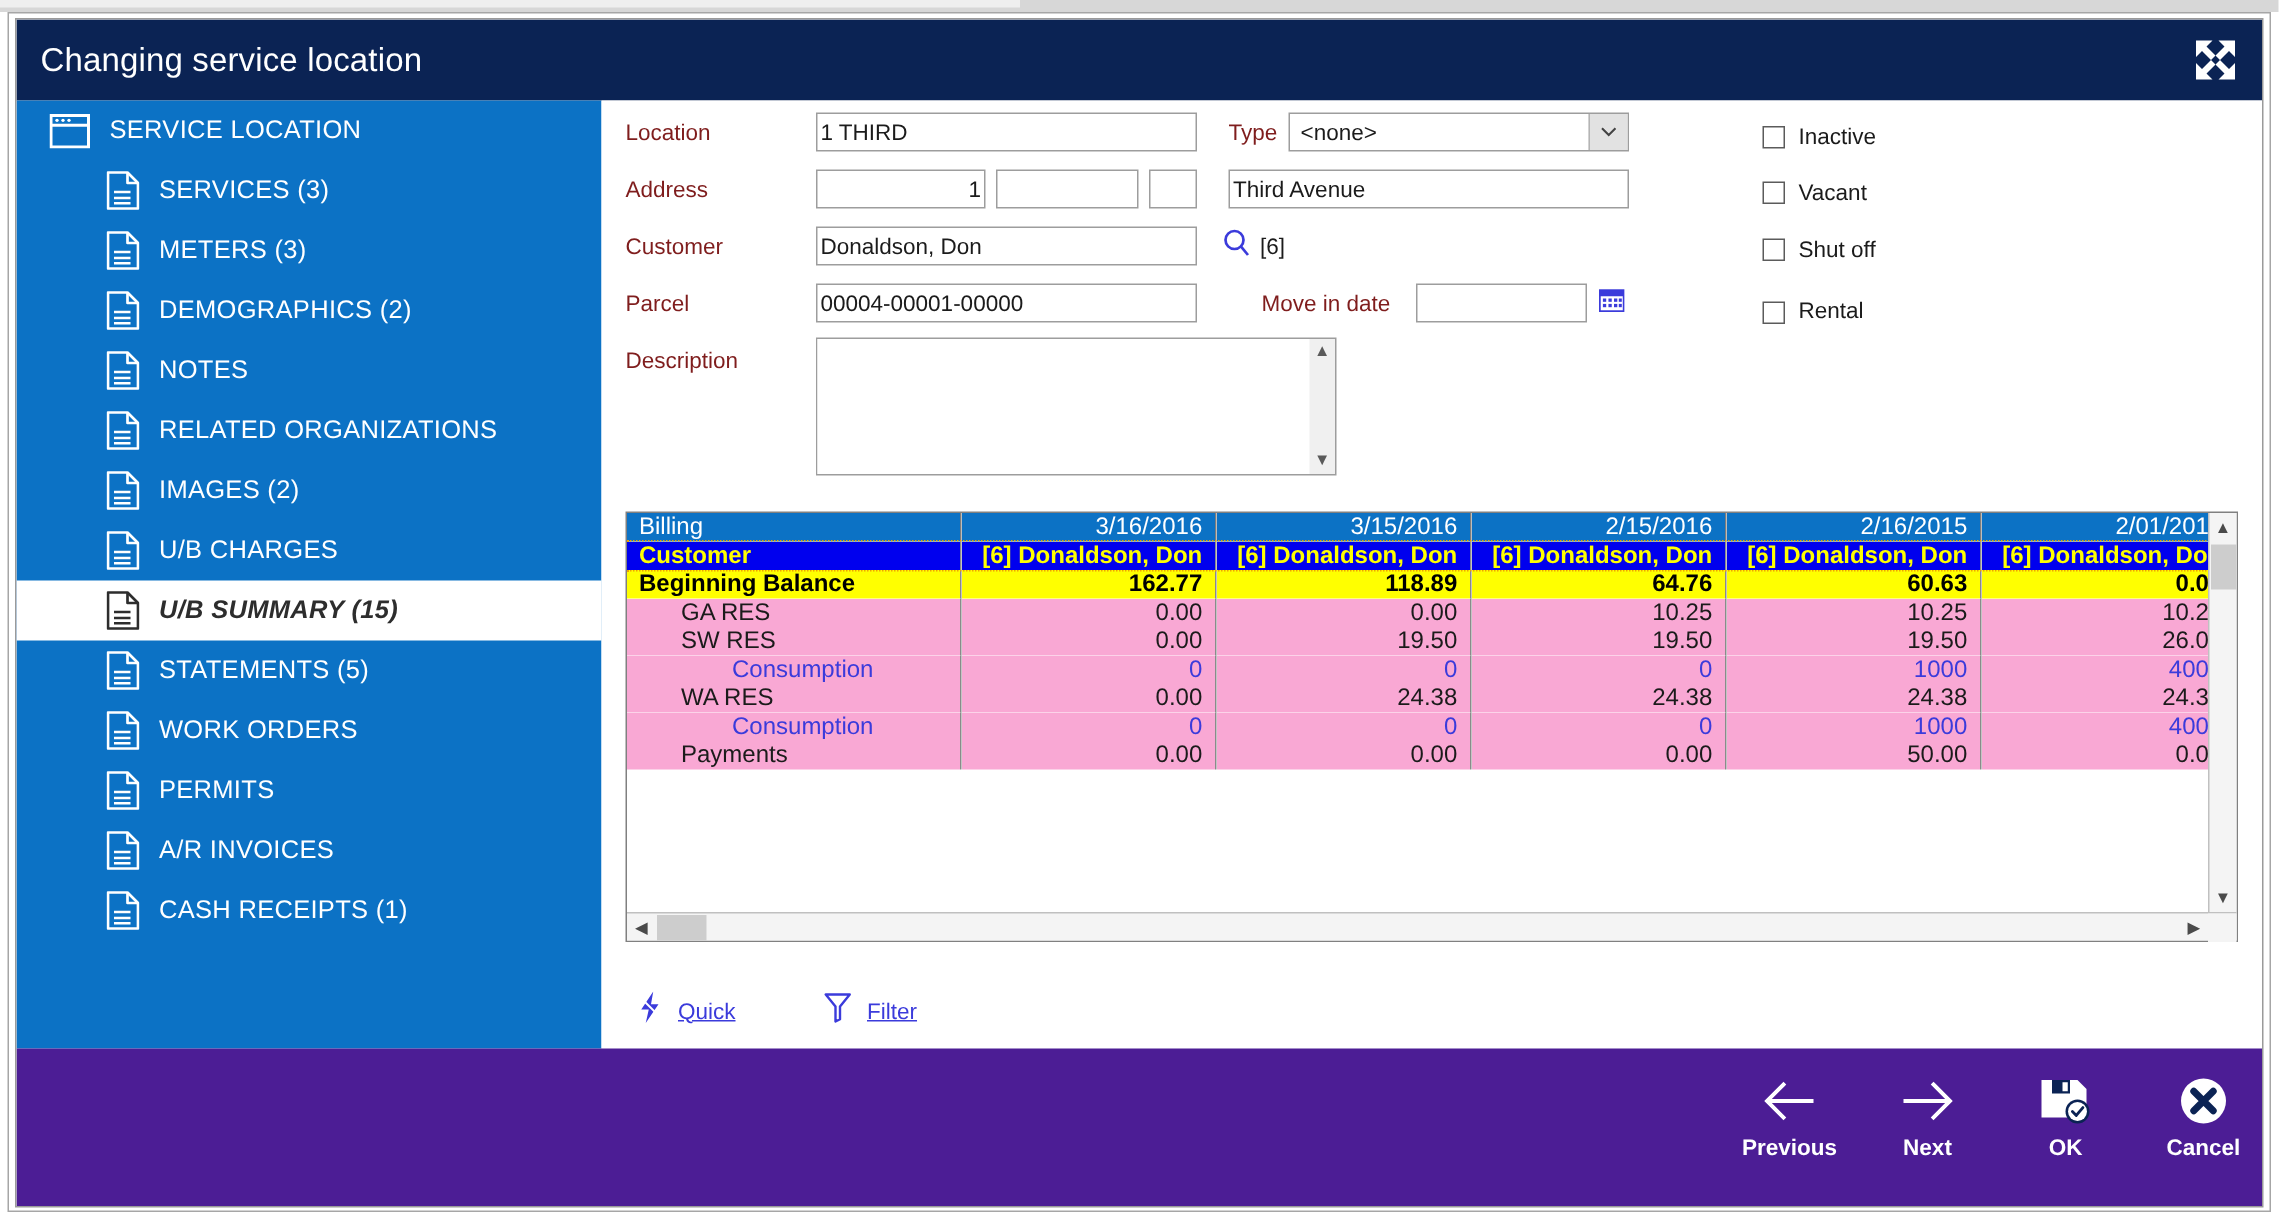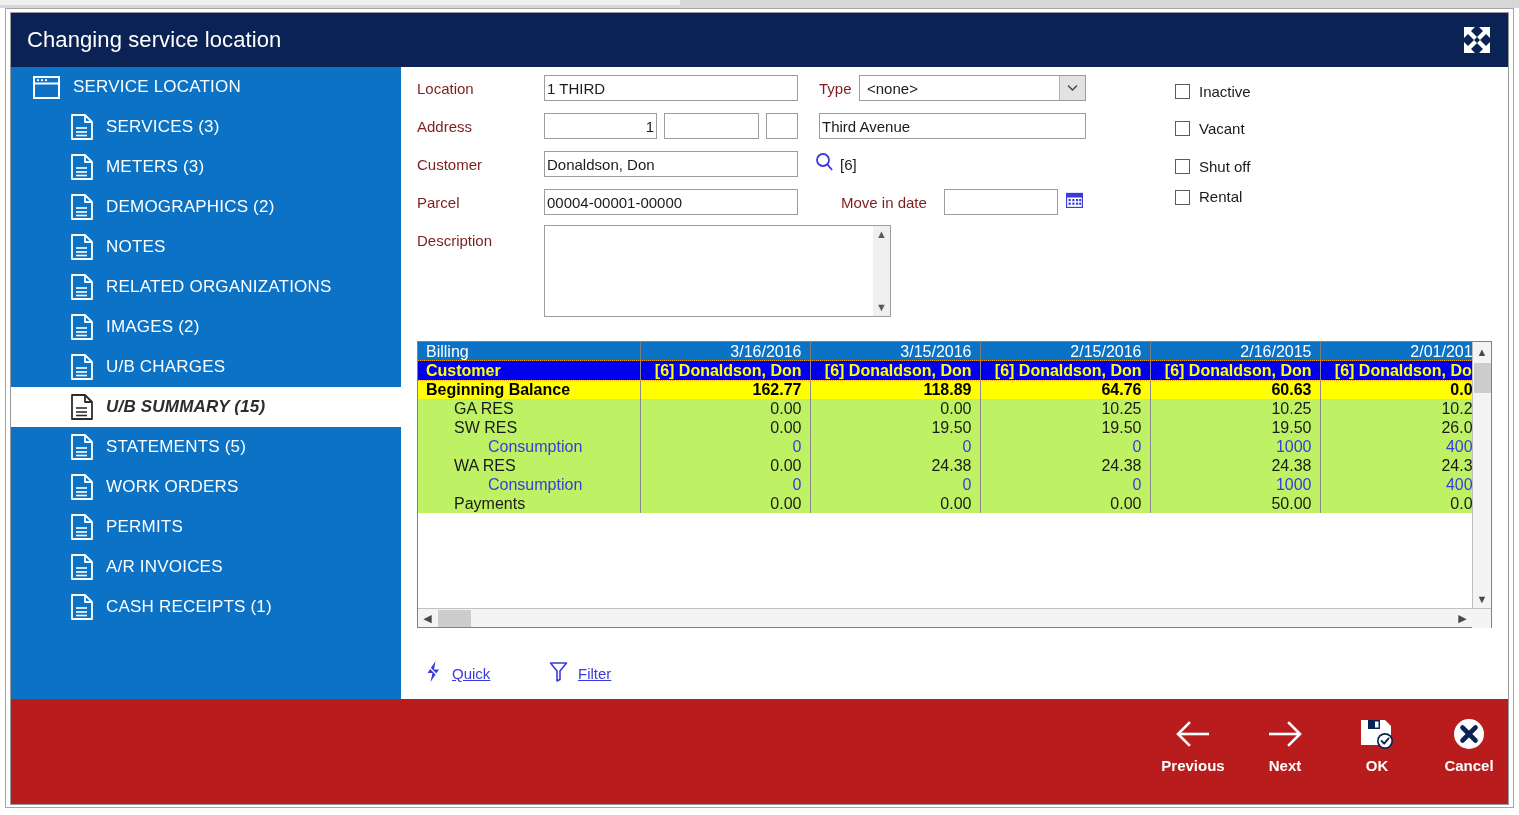--- a/index.html
+++ b/index.html
@@ -177,21 +177,21 @@
   tr.cust { outline: 1px dotted #f0a000; }
 
   tr.begbal td {
     background: #ffff00; color: #000000; font-weight: bold;
     border-right: 1px solid #8a8a8a;
     text-align: right;
   }
   tr.begbal td.first { text-align: left; }
 
   tr.data td {
-    background: #bef264; color: #1b1b1b;
+    background: #f9a8d4; color: #1b1b1b;
     border-right: 1px solid #8a8a8a;
     text-align: right;
   }
   tr.data td.first { text-align: left; padding-left: 36px; }
   tr.data.sub td { color: #3b3bdb; }
   tr.data.sub td.first { padding-left: 70px; }
 
   
   .vsb {
     width: 19px; background: #f4f4f4; border-left: 1px solid #c0c0c0;
@@ -229,21 +229,21 @@
   }
   .linkbtn .lb-text {
     font-size: 15px; color: #3b3bdb; margin-left: 10px;
   }
   .linkbtn .lb-text u { text-decoration: underline; margin-top: 24px; }
 
   
   .footer {
     position: absolute; left: 0; top: 686px;
     width: 1497px; height: 105px;
-    background: #b91c1c;
+    background: #4c1d95;
   }
   .foot-btn {
     position: absolute; top: 16px; width: 96px; height: 72px;
     display: flex; flex-direction: column; align-items: center;
     justify-content: flex-start; cursor: pointer;
   }
   .foot-icon { height: 38px; display: flex; align-items: center; }
   .foot-label {
     margin-top: 4px; font-size: 15px; font-weight: bold; color: #ffffff;
   }
@@ -481,21 +481,21 @@
       <span class="cb-label">Inactive</span>
     </div>
     <div class="cb-row" style="left:774px; top:53px;">
       <span class="cb-box"></span>
       <span class="cb-label">Vacant</span>
     </div>
     <div class="cb-row" style="left:774px; top:91px;">
       <span class="cb-box"></span>
       <span class="cb-label">Shut off</span>
     </div>
-    <div class="cb-row" style="left:774px; top:121px;align-items:flex-end;">
+    <div class="cb-row" style="left:774px; top:132px;align-items:flex-end;">
       <span class="cb-box"></span>
       <span class="cb-label">Rental</span>
     </div>
 
     <div class="grid-outer">
       <div class="grid-body-row">
         <div class="grid-scrollarea">
           <table class="grid">
             <colgroup id="grid-cols">
                   <col class="c0">

